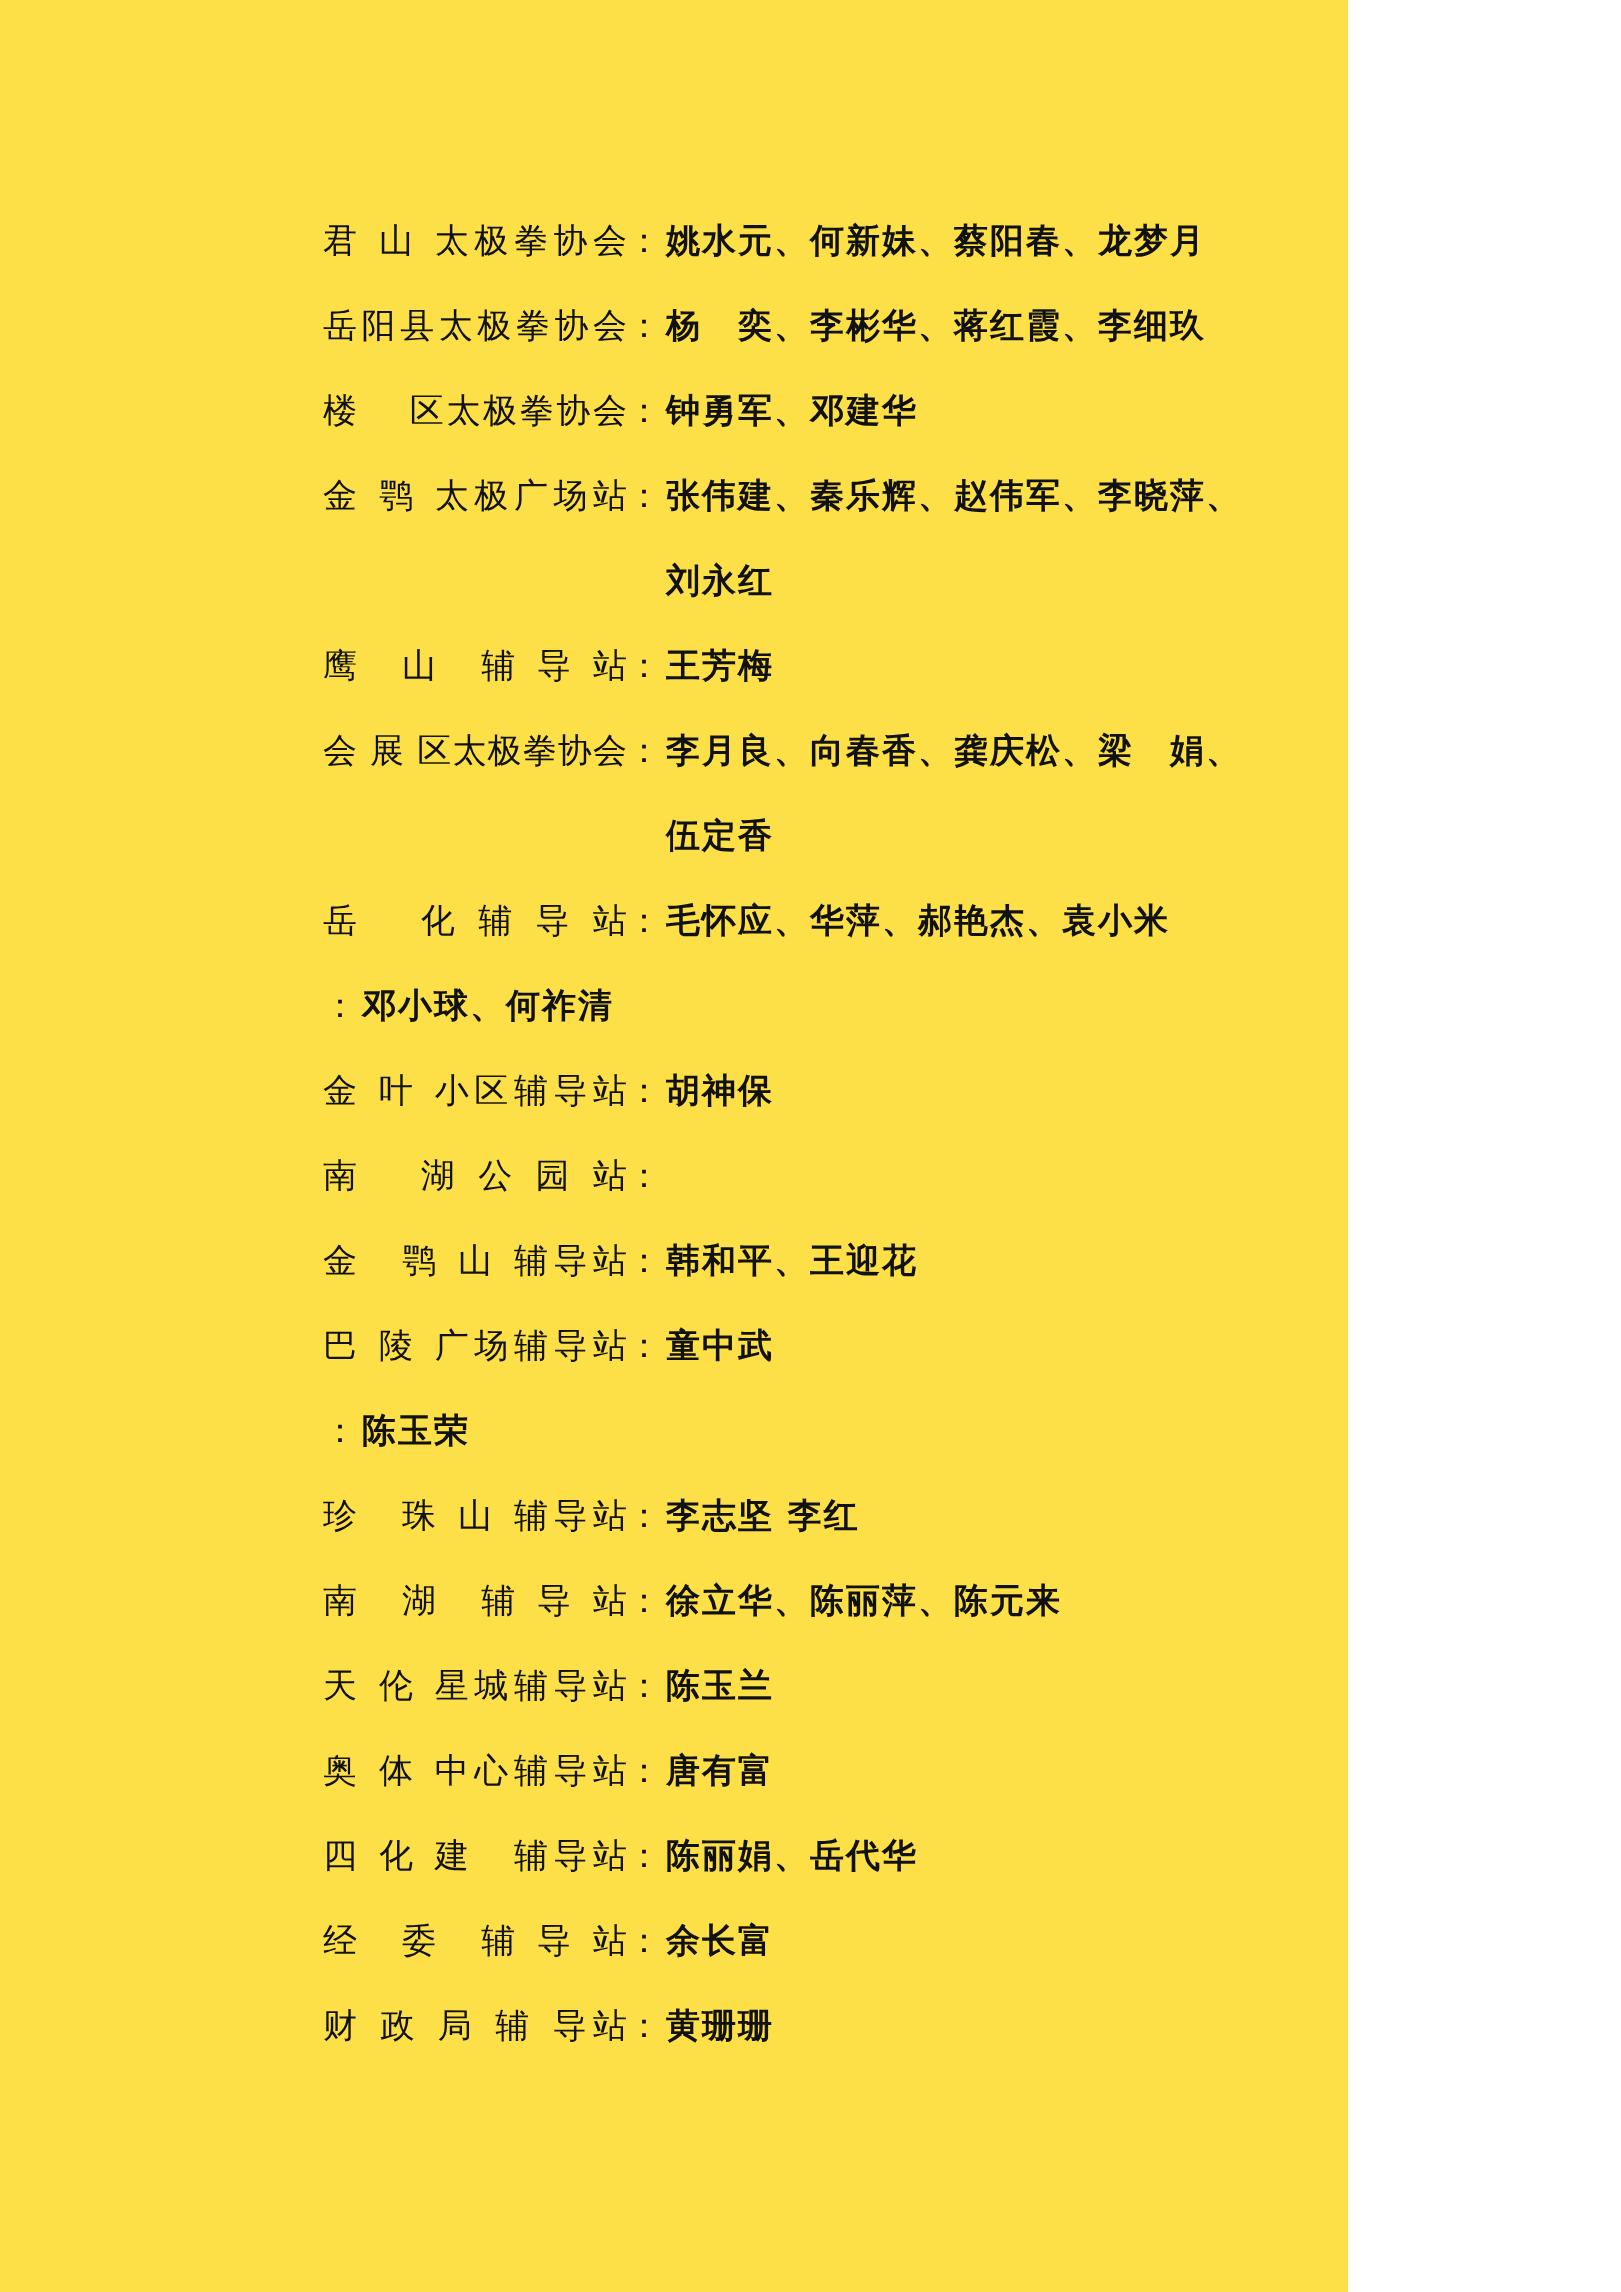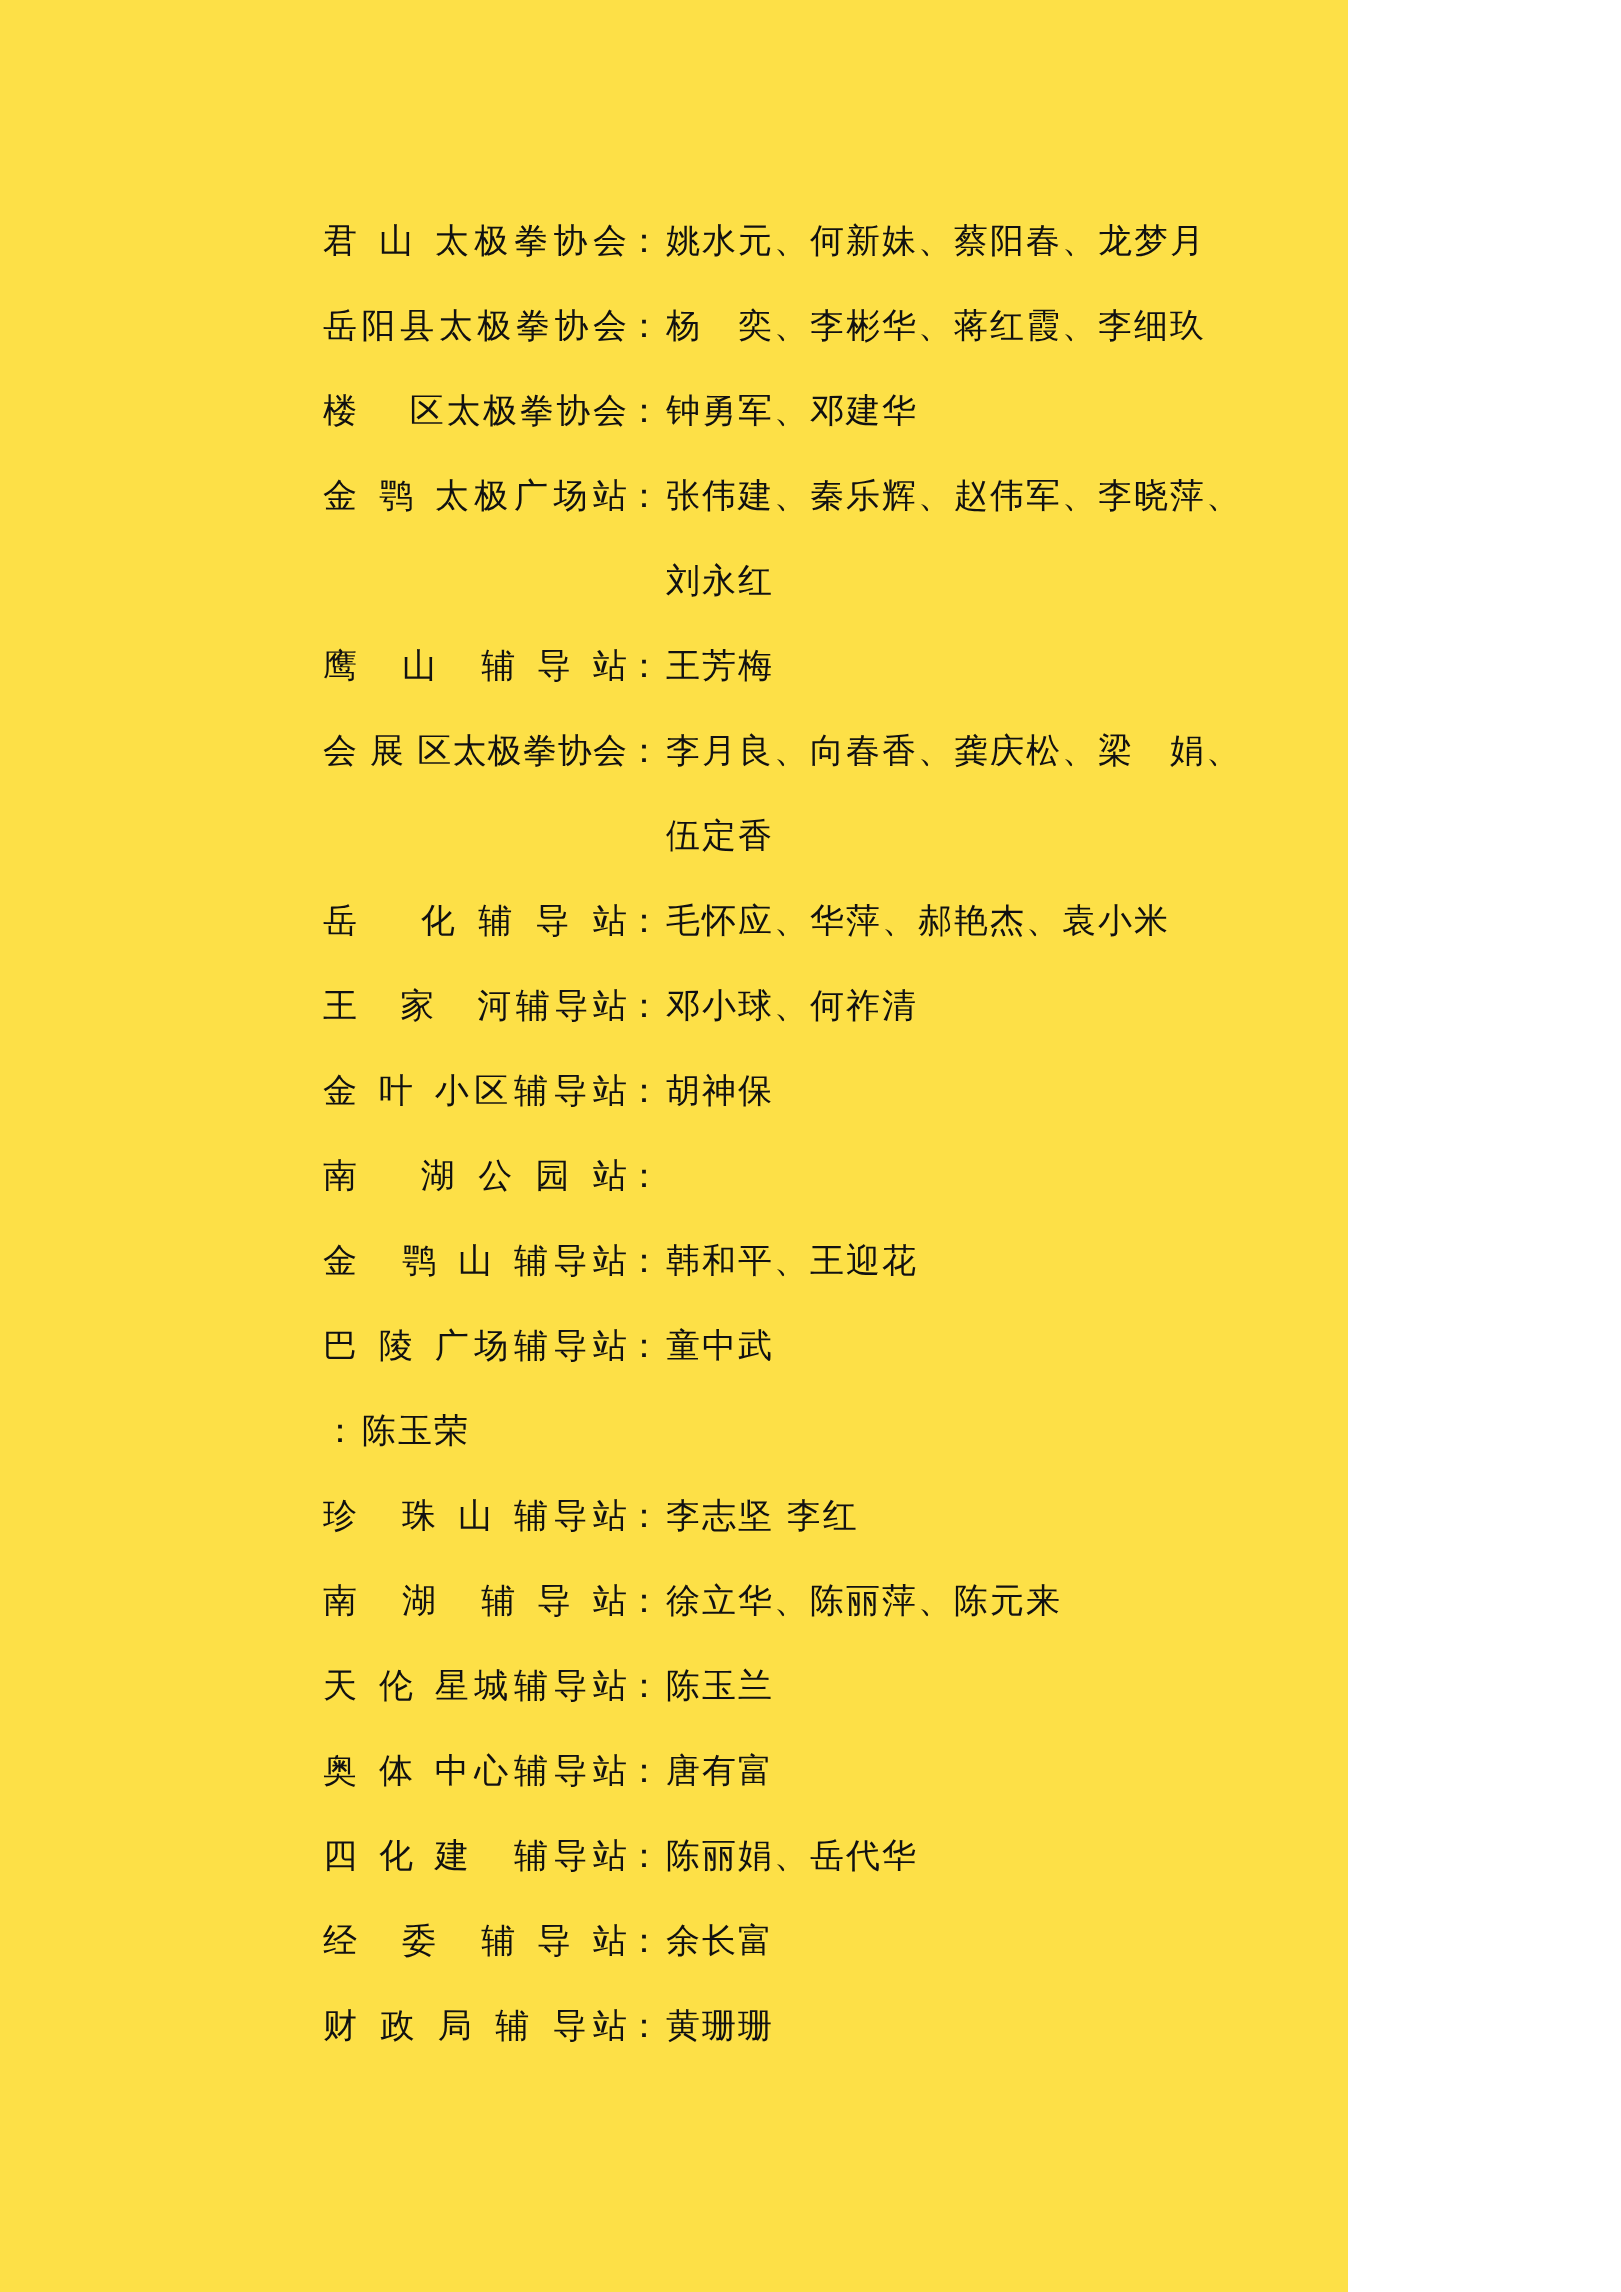--- a/index.html
+++ b/index.html
@@ -46,20 +46,21 @@
   }
   .colon {
     width: 39px;
     flex: 0 0 39px;
     text-align: left;
   }
   .names {
     flex: 1 1 auto;
     white-space: pre;
     letter-spacing: 2px;
+    font-weight: bold;
   }
   .row.cont .label,
   .row.cont .colon {
     visibility: hidden;
   }
 </style>
 </head>
 <body>
 
 <div class="page">
@@ -113,21 +114,20 @@
       <span class="names">伍定香</span>
     </div>
 
     <div class="row">
       <span class="label">岳　 化 辅 导 站</span>
       <span class="colon">：</span>
       <span class="names">毛怀应、华萍、郝艳杰、袁小米</span>
     </div>
 
     <div class="row">
-      <span class="label">王　家　河辅导站</span>
       <span class="colon">：</span>
       <span class="names">邓小球、何祚清</span>
     </div>
 
     <div class="row">
       <span class="label">金 叶 小区辅导站</span>
       <span class="colon">：</span>
       <span class="names">胡神保</span>
     </div>
 

